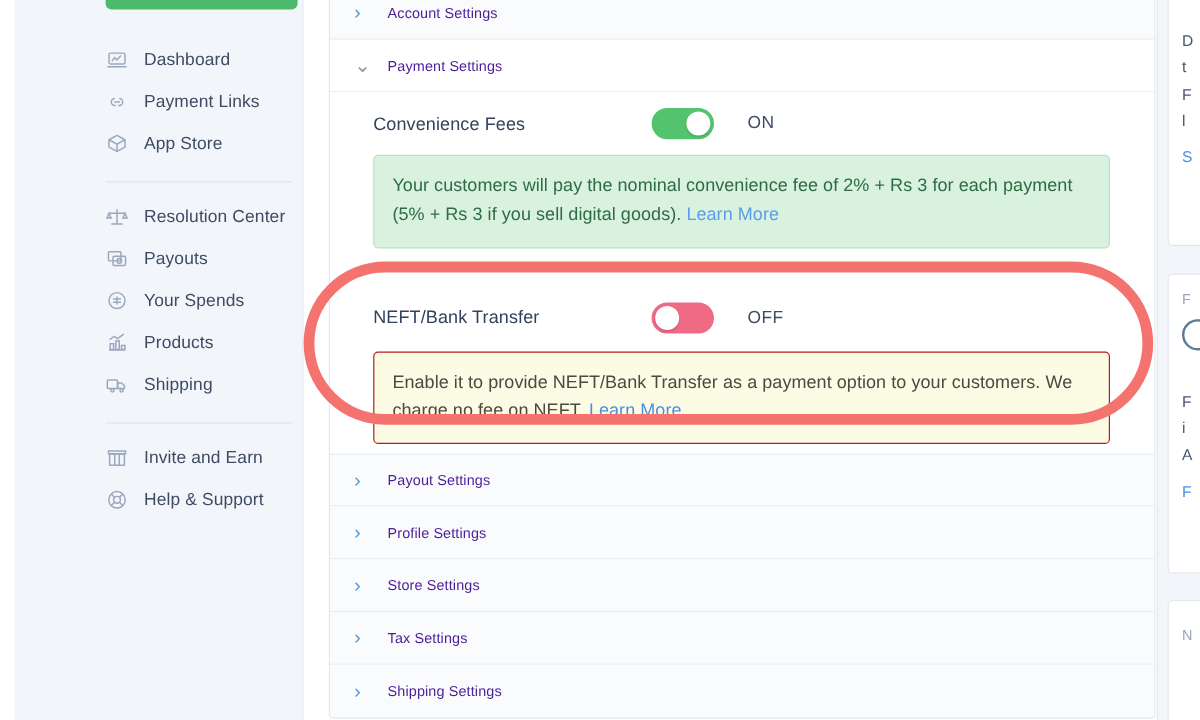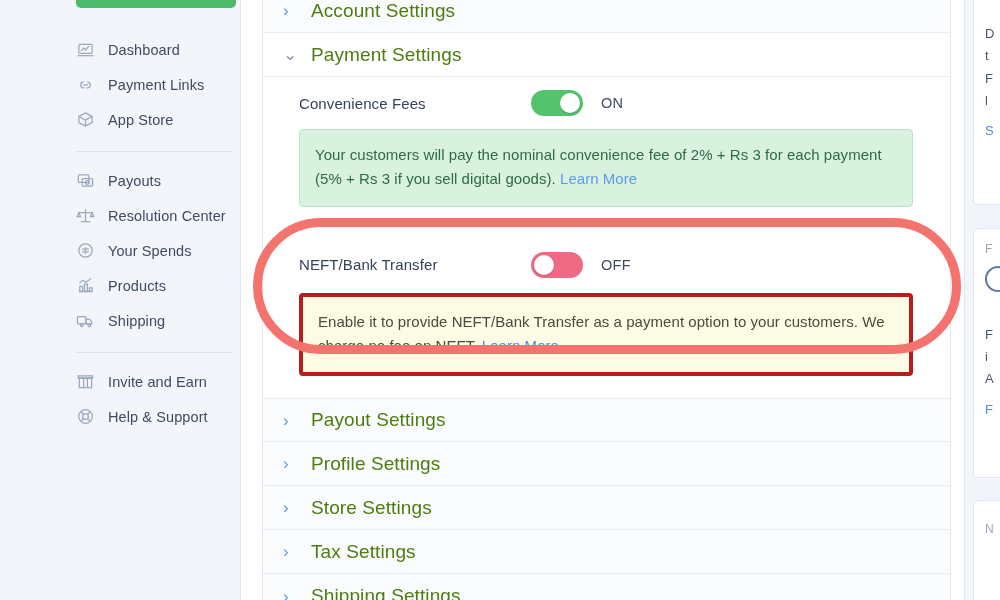--- a/index.html
+++ b/index.html
@@ -11,20 +11,21 @@
   }
   #app { position: relative; width: 1000px; height: 600px; display: flex; }
 
   
   .sidebar {
     width: 241px; height: 600px;
     background: #f2f5f9;
     border-right: 1px solid #e2e7ef;
     position: relative;
     flex: 0 0 241px;
+    margin-left: 12px;
   }
   .cta-button {
     position: absolute;
     left: 76px; top: -22px;
     width: 160px; height: 30px;
     background: #4cb96b;
     border-radius: 5px;
   }
   .nav-group { padding-left: 76px; }
   .nav-group.g1 { padding-top: 32px; }
@@ -73,22 +74,22 @@
     cursor: pointer;
   }
   .acc-head.shaded { background: #fafbfd; }
   .acc-head .chev {
     font-size: 17px; line-height: 1;
     color: #5b9bd8; font-weight: 400;
     width: 9px; display:block;
   }
   .acc-head .chev.open { color: #8d98ab; }
   .acc-head .ttl {
-    font-size: 19px;
-    color: #4d7c0f;
+    font-size: 12px;
+    color: #4c1d95;
     letter-spacing: .1px;
   }
 
   .acc-body { padding: 0; background:#fff; }
 
   .setting-row {
     display: flex; align-items: center;
     padding: 0 0 0 36px;
     height: 52px;
     gap: 6px;
@@ -111,42 +112,42 @@
     position: absolute; top: 3px;
     width: 20px; height: 20px;
     border-radius: 50%;
     background: #ffffff;
     box-shadow: 0 1px 2px rgba(0,0,0,.18);
   }
   .toggle.on .knob { right: 3px; }
   .toggle.off .knob { left: 3px; }
   .toggle-state {
     font-size: 14.5px; color: #3e4b63;
-    margin-left: 12px;
+    margin-left: 22px;
     letter-spacing: .3px;
   }
 
   .notice {
     margin: 0 37px 24px 36px;
     border-radius: 4px;
     padding: 13px 16px 14px 15px;
     font-size: 15px;
     line-height: 1.62;
     letter-spacing: .05px;
   }
   .notice.green {
     background: #d8f2df;
     border: 1px solid #b9e2c6;
     color: #2f6b43;
   }
   .notice.yellow {
     background: #fcfbe3;
-    border: 4px solid #b91c1c;
+    border: 1px solid #b91c1c;
     color: #4a4a43;
-    margin-bottom: 22px;
+    margin-bottom: 8px;
   }
   .lnk { color: #4a90e2; cursor: pointer; }
   .notice.green .lnk { color: #5d9ce8; }
 
   .neft-block { padding-top: 6px; }
   .neft-block .setting-row { height: 56px; }
 
   
   .annotation {
     position: absolute;
@@ -234,39 +235,39 @@
     </div>
 
     <div class="divider"></div>
 
     <div class="nav-group">
 
 
       <div class="nav-item">
         <span class="nav-ico">
           <svg width="19" height="19" viewBox="0 0 20 20" fill="none" stroke="currentColor" stroke-width="1.3">
-            <rect x="2.5" y="4" width="11" height="8" rx="1"></rect>
-            <rect x="6.5" y="8" width="11" height="8" rx="1"></rect>
-            <circle cx="12" cy="12" r="2"></circle>
-          </svg>
-        </span>
-        <span class="label">Payouts</span>
-      </div>
-
-      <div class="nav-item">
-        <span class="nav-ico">
-          <svg width="19" height="19" viewBox="0 0 20 20" fill="none" stroke="currentColor" stroke-width="1.3">
             <path d="M10 3.5v13"></path>
               <path d="M5 16.5h10"></path>
               <path d="M3 7h14"></path>
             <path d="M3 7l-1.8 4.2h3.6z"></path>
               <path d="M17 7l-1.8 4.2h3.6z"></path>
           </svg>
         </span>
         <span class="label">Resolution Center</span>
+      </div>
+
+      <div class="nav-item">
+        <span class="nav-ico">
+          <svg width="19" height="19" viewBox="0 0 20 20" fill="none" stroke="currentColor" stroke-width="1.3">
+            <rect x="2.5" y="4" width="11" height="8" rx="1"></rect>
+            <rect x="6.5" y="8" width="11" height="8" rx="1"></rect>
+            <circle cx="12" cy="12" r="2"></circle>
+          </svg>
+        </span>
+        <span class="label">Payouts</span>
       </div>
 
       <div class="nav-item">
         <span class="nav-ico">
           <svg width="19" height="19" viewBox="0 0 20 20" fill="none" stroke="currentColor" stroke-width="1.3">
             <circle cx="10" cy="10" r="7"></circle>
             <path d="M6.5 8.5h7"></path>
               <path d="M6.5 11.5h7"></path>
               <path d="M10 6.5v7"></path>
           </svg>

